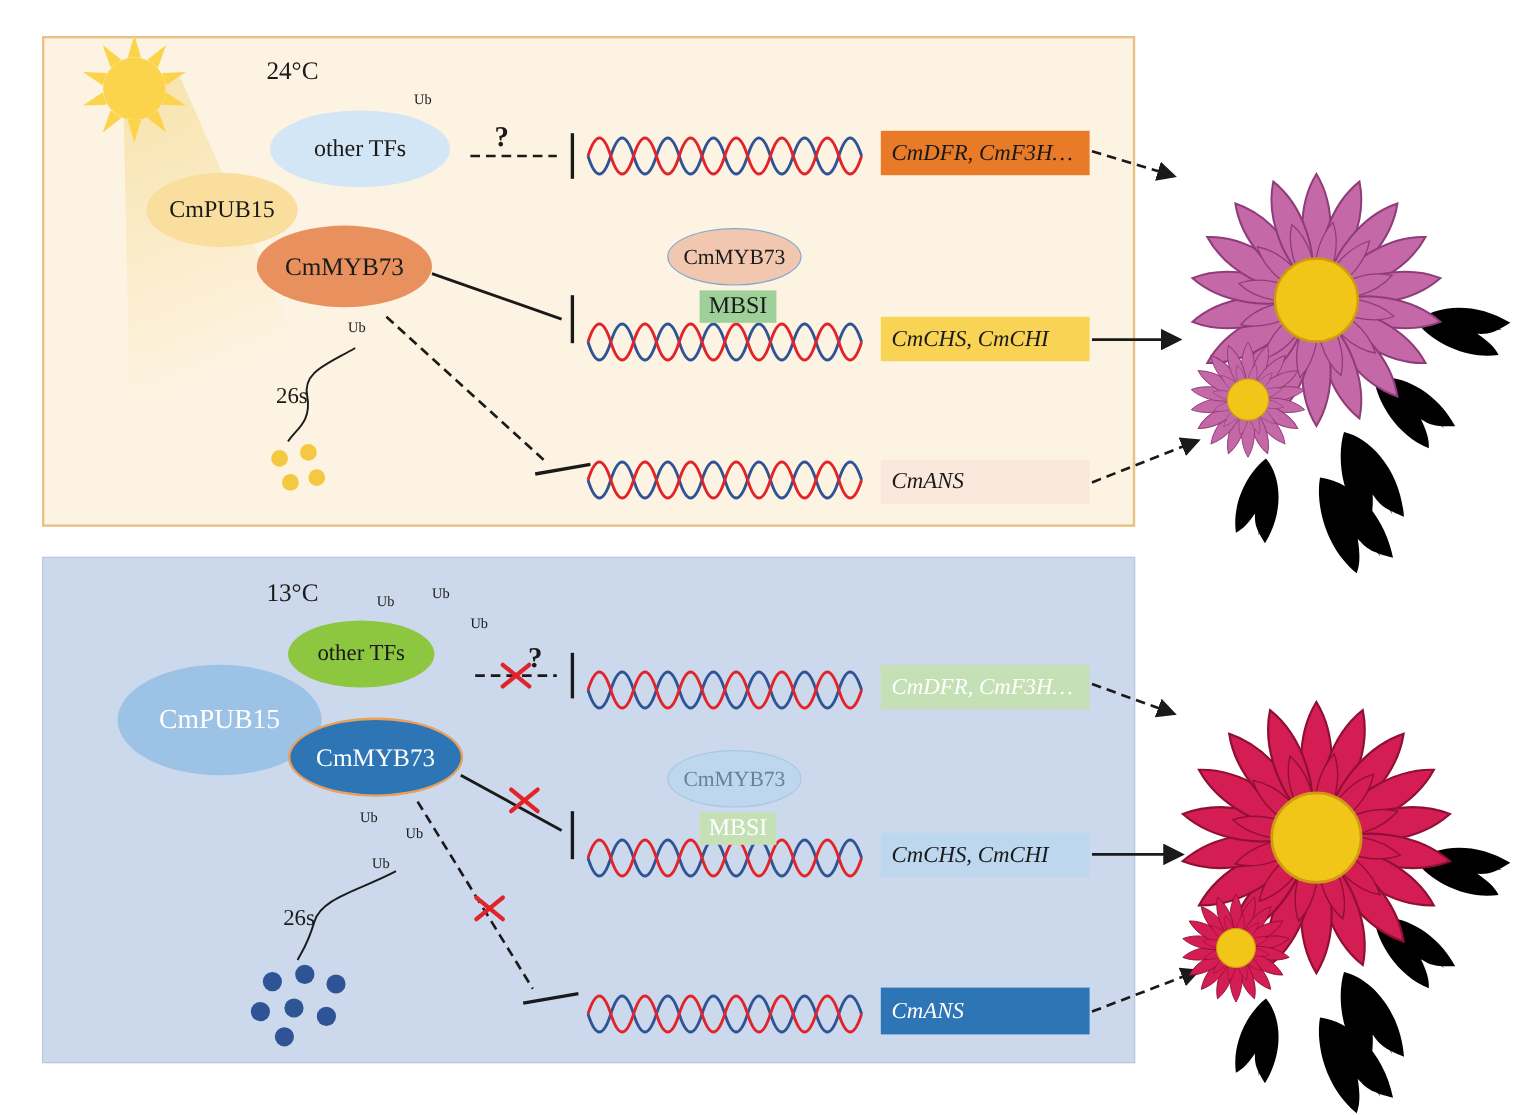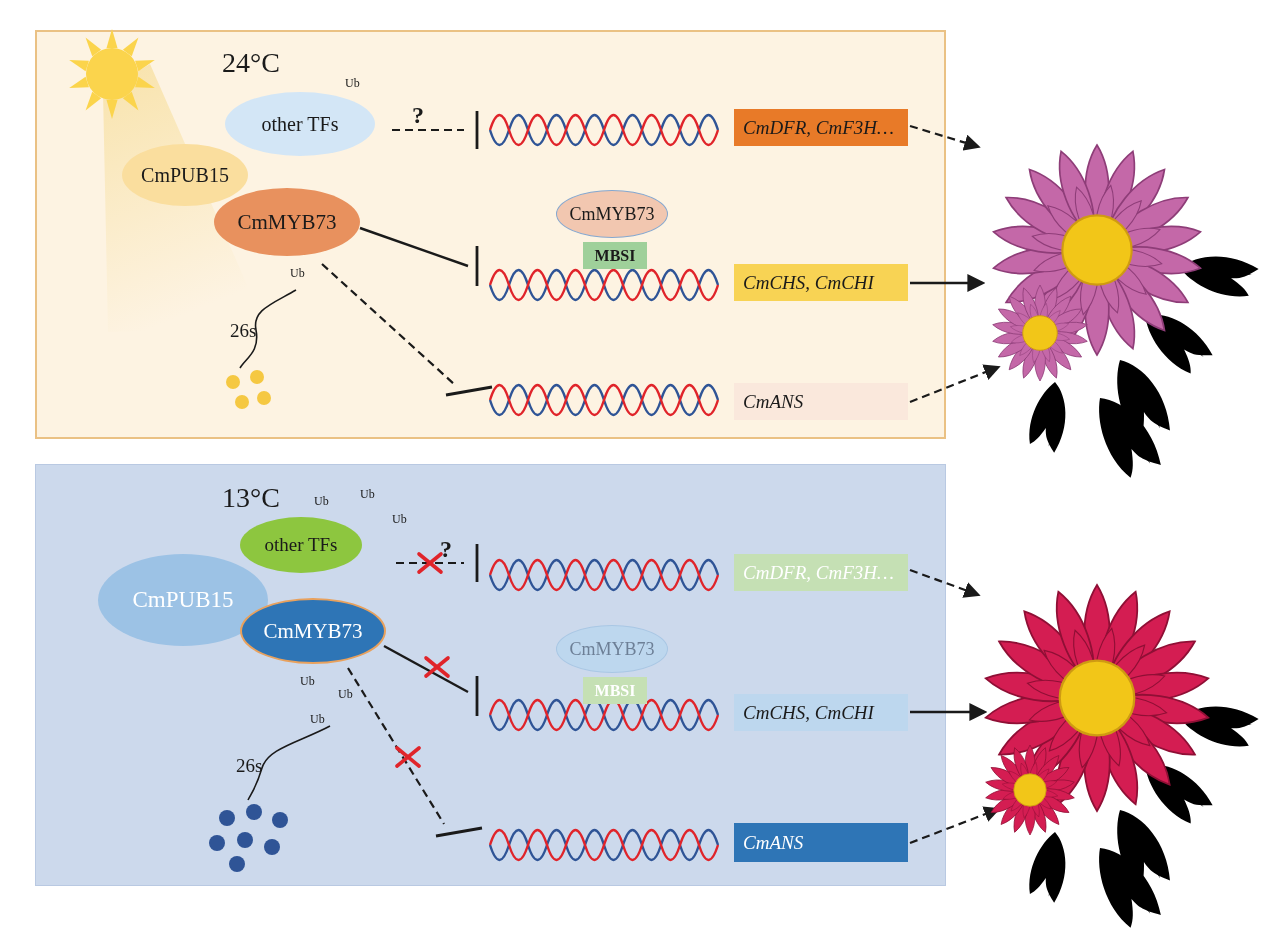--- a/index.html
+++ b/index.html
@@ -7,36 +7,36 @@
   .stage { position:relative; width:1269px; height:929px; background:#fff;
            font-family:"Liberation Serif","DejaVu Serif",serif; color:#1a1a1a; overflow:hidden; }
 
   .panel { position:absolute; z-index:0; }
   .panel.warm { left:35px; top:30px;  width:911px; height:409px; background:var(--warm_bg);  border:2px solid var(--warm_border); }
   .panel.cold { left:35px; top:464px; width:911px; height:422px; background:var(--cold_bg);  border:1px solid var(--cold_border); }
 
   .overlay { position:absolute; left:0; top:0; z-index:1; }
 
   .lbl { position:absolute; z-index:2; font-size:19px; white-space:nowrap; }
-  .temp { font-size:28px; }
+  .temp { font-size:21px; }
   .q    { font-size:24px; font-weight:bold; }
   .ub   { font-size:12px; }
 
   .ellipse { position:absolute; z-index:2; border-radius:50%;
              display:flex; align-items:center; justify-content:center; text-align:center; }
   .e-tfs-warm  { background:var(--tfs_warm);  font-size:20px; }
   .e-pub-warm  { background:var(--pub15_warm); font-size:20px; }
   .e-myb-warm  { background:var(--myb73_warm); font-size:21px; }
   .e-cpx-warm  { background:var(--complex_warm); border:1.5px solid #85a8d0; font-size:18px; }
   .e-tfs-cold  { background:var(--tfs_cold);  font-size:19px; }
   .e-pub-cold  { background:var(--pub15_cold); color:#ffffff; font-size:23px; }
   .e-myb-cold  { background:var(--myb73_cold); color:#ffffff; border:2px solid #e8a15d; font-size:21px; }
   .e-cpx-cold  { background:var(--complex_cold); border:1px solid #a9c7e4; color:#6d7f96; font-size:18px; }
 
-  .mbsi { position:absolute; z-index:2; display:flex; align-items:center; justify-content:center; font-size:16px;font-weight:bold; }
+  .mbsi { position:absolute; z-index:2; display:flex; align-items:center; justify-content:center; font-size:20px; }
   .mbsi.warm { background:var(--mbsi_warm); }
   .mbsi.cold { background:var(--mbsi_cold); color:#ffffff; }
 
   .gene-box { position:absolute; z-index:2; display:flex; align-items:center;
               padding-left:9px; font-style:italic; font-size:19px; }
   .g-dfr-warm { background:var(--gene_dfr_warm); }
   .g-chs-warm { background:var(--gene_chs_warm); }
   .g-ans-warm { background:var(--gene_ans_warm); }
   .g-dfr-cold { background:var(--gene_dfr_cold); color:#ffffff; }
   .g-chs-cold { background:var(--gene_chs_cold); }

